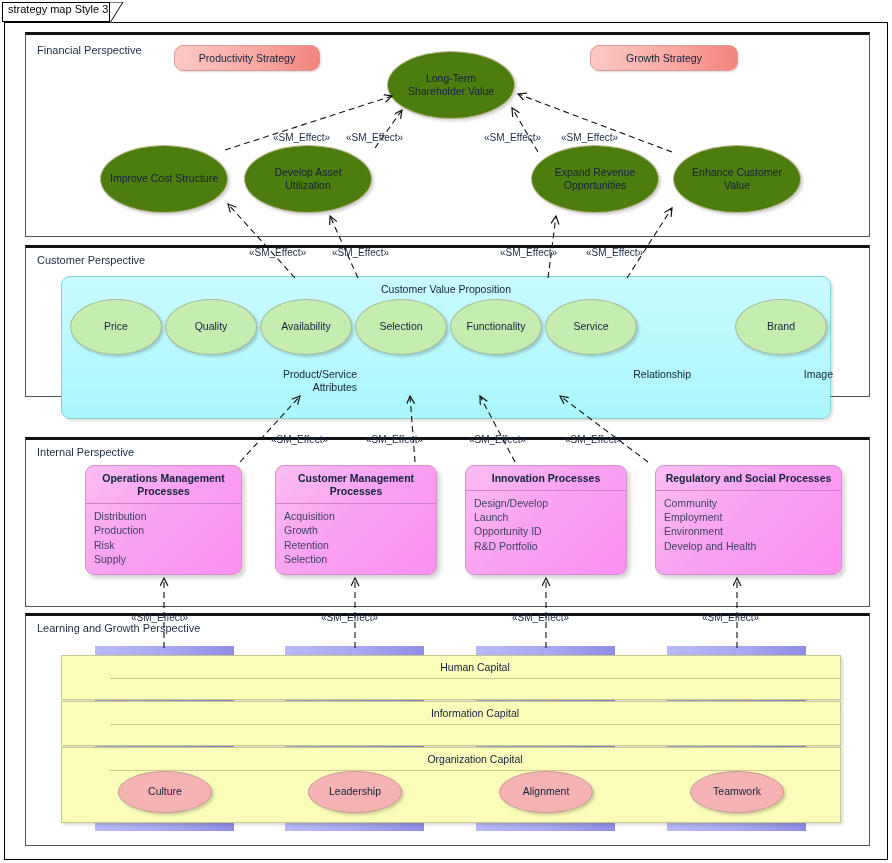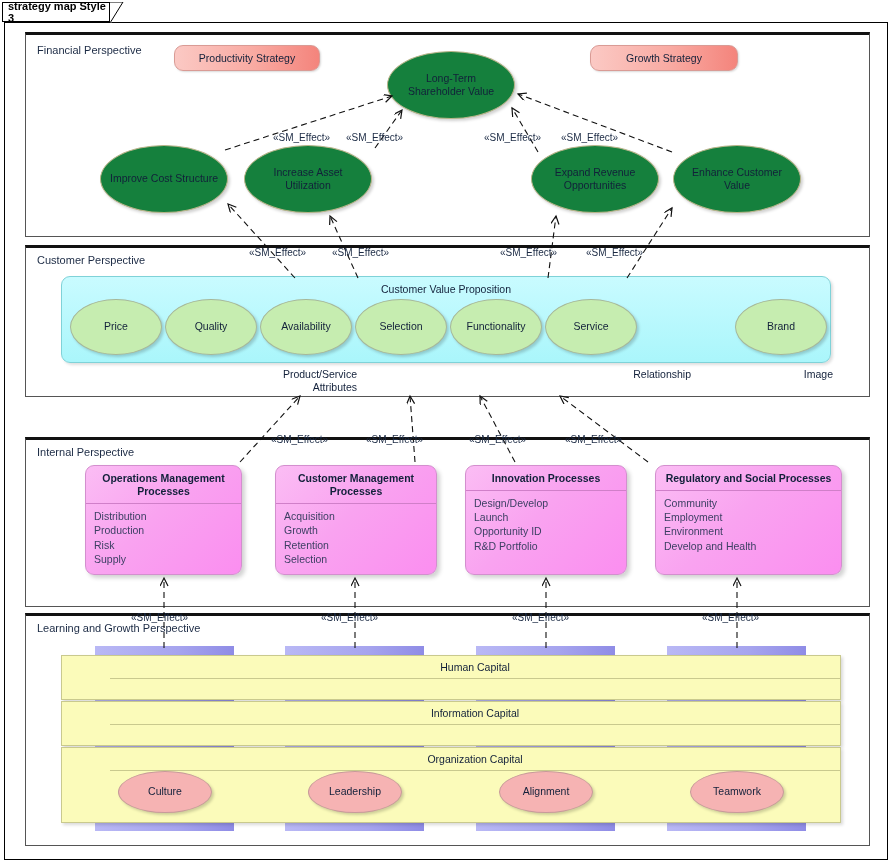--- a/index.html
+++ b/index.html
@@ -18,24 +18,24 @@
   }
 
   
   .tab {
     position: absolute;
     left: 2px; top: 2px;
     width: 108px; height: 20px;
     border: 1px solid #000;
     background: #fff;
     font-size: 11px;
-    font-weight: bold;
+    font-weight: normal;
     color: #000;
     display: flex;
-    align-items: center;
+    align-items: flex-start;
     padding-left: 5px;
     box-sizing: border-box;
     z-index: 20;
   }
   .tab-slant {
     position: absolute;
     left: 110px; top: 2px;
     width: 14px; height: 21px;
     z-index: 20;
   }
@@ -83,21 +83,21 @@
     display: flex;
     align-items: center;
     justify-content: center;
     text-align: center;
     font-size: 10.5px;
     color: #12203a;
     line-height: 1.25;
     padding: 0 8px;
     box-shadow: 2px 2px 3px rgba(0,0,0,0.18);
   }
-  .ellipse.yellow { background: #15803d; border-color: #b8b489; }
+  .ellipse.yellow { background: #4d7c0f; border-color: #b8b489; }
   .ellipse.green  { background: #c6edb0; border-color: #a6b79a; }
   .ellipse.pink   { background: #f6b3b3; border-color: #c79a9a; }
 
   
   .strategy-box {
     background: linear-gradient(to right, #fbc9c4 0%, #f9aaa2 55%, #f4847c 100%);
     border: 1px solid #d99b95;
     display: flex;
     align-items: center;
     justify-content: center;
@@ -221,33 +221,33 @@
     <span>Growth Strategy</span>
   </div>
 
   <div class="node ellipse yellow" style="left:387px;top:51px;width:128px;height:68px">
     <span>Long-Term Shareholder Value</span>
   </div>
   <div class="node ellipse yellow" style="left:100px;top:145px;width:128px;height:68px">
     <span>Improve Cost Structure</span>
   </div>
   <div class="node ellipse yellow" style="left:244px;top:145px;width:128px;height:68px">
-    <span>Increase Asset Utilization</span>
+    <span>Develop Asset Utilization</span>
   </div>
   <div class="node ellipse yellow" style="left:531px;top:145px;width:128px;height:68px">
     <span>Expand Revenue Opportunities</span>
   </div>
   <div class="node ellipse yellow" style="left:673px;top:145px;width:128px;height:68px">
     <span>Enhance Customer Value</span>
   </div>
 
   <div class="perspective" id="persp-customer"></div>
   <div class="perspective-label" style="top:254px;left:37px">Customer Perspective</div>
 
-  <div class="node cvp-panel" style="left:61px;top:276px;width:770px;height:87px">
+  <div class="node cvp-panel" style="left:61px;top:276px;width:770px;height:143px">
     <div class="cvp-title">Customer Value Proposition</div>
   </div>
 
   <div class="node ellipse green" style="left:70px;top:299px;width:92px;height:56px">
     <span>Price</span>
   </div>
   <div class="node ellipse green" style="left:165px;top:299px;width:92px;height:56px">
     <span>Quality</span>
   </div>
   <div class="node ellipse green" style="left:260px;top:299px;width:92px;height:56px">

